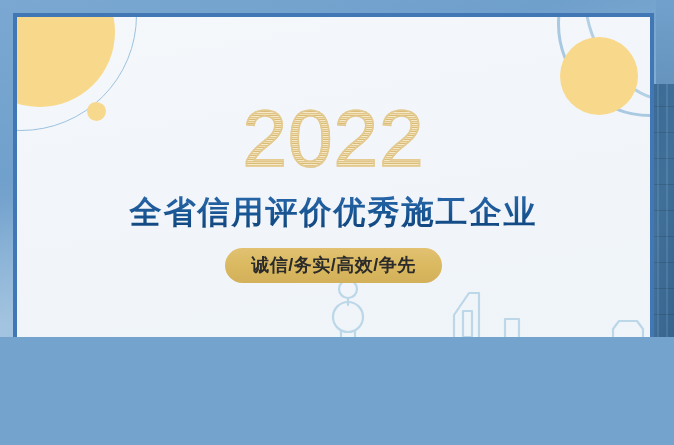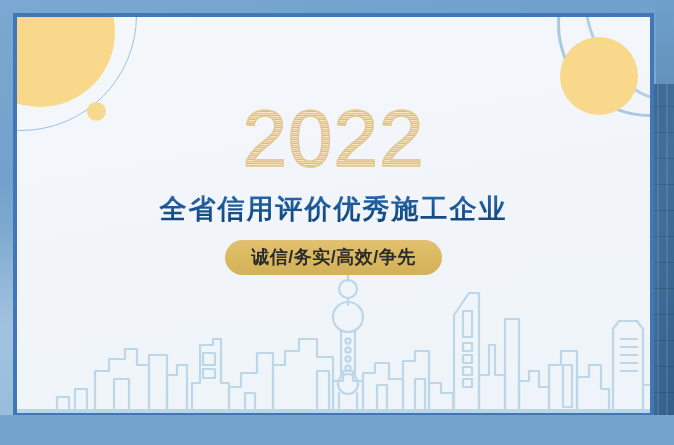--- a/index.html
+++ b/index.html
@@ -1,21 +1,21 @@
 <!DOCTYPE html>
 <html><head>
 <meta charset="utf-8">
 <style>
   html,body{margin:0;padding:0;}
   body{
     width:674px;height:445px;overflow:hidden;
     font-family:"Liberation Sans","DejaVu Sans",sans-serif;
     background:#74a3cd;
   }
-  #poster{position:relative;width:674px;height:415px;overflow:hidden;}
+  #poster{position:relative;width:674px;height:337px;overflow:hidden;}
 
   
   .outer-bg{
     position:absolute;inset:0;
     background:
       linear-gradient(160deg,#7aa8d2 0%,#6f9fcb 35%,#87b2d6 62%,#9cc0dd 100%);
   }
   .outer-building-right{
     position:absolute;right:0;top:84px;width:44px;height:361px;
     background:linear-gradient(100deg,#34648f 0%,#3f6f99 48%,#2f5c87 100%);
@@ -98,21 +98,21 @@
     -webkit-text-stroke:1.6px #e3c88b;
     background-image:repeating-linear-gradient(0deg,
       #f0dcae 0px,#f0dcae 1px,#e0c384 1px,#e0c384 2px,
       #f6e9c6 2px,#f6e9c6 3px,#d8b972 3px,#d8b972 4px);
     -webkit-background-clip:text;background-clip:text;
     opacity:.95;
     user-select:none;
   }
   .title{
     margin-top:12px;
-    font-size:27px;font-weight:bold;letter-spacing:2px;
+    font-size:32px;font-weight:bold;letter-spacing:2px;
     color:#17528f;
     background:linear-gradient(180deg,#2d6bae 0%,#15518e 60%,#113f74 100%);
     -webkit-background-clip:text;background-clip:text;
     -webkit-text-fill-color:transparent;
   }
   .badge-wrap{margin-top:13px;}
   .badge{
     display:inline-block;
     padding:5px 26px 6px;
     border-radius:20px;

